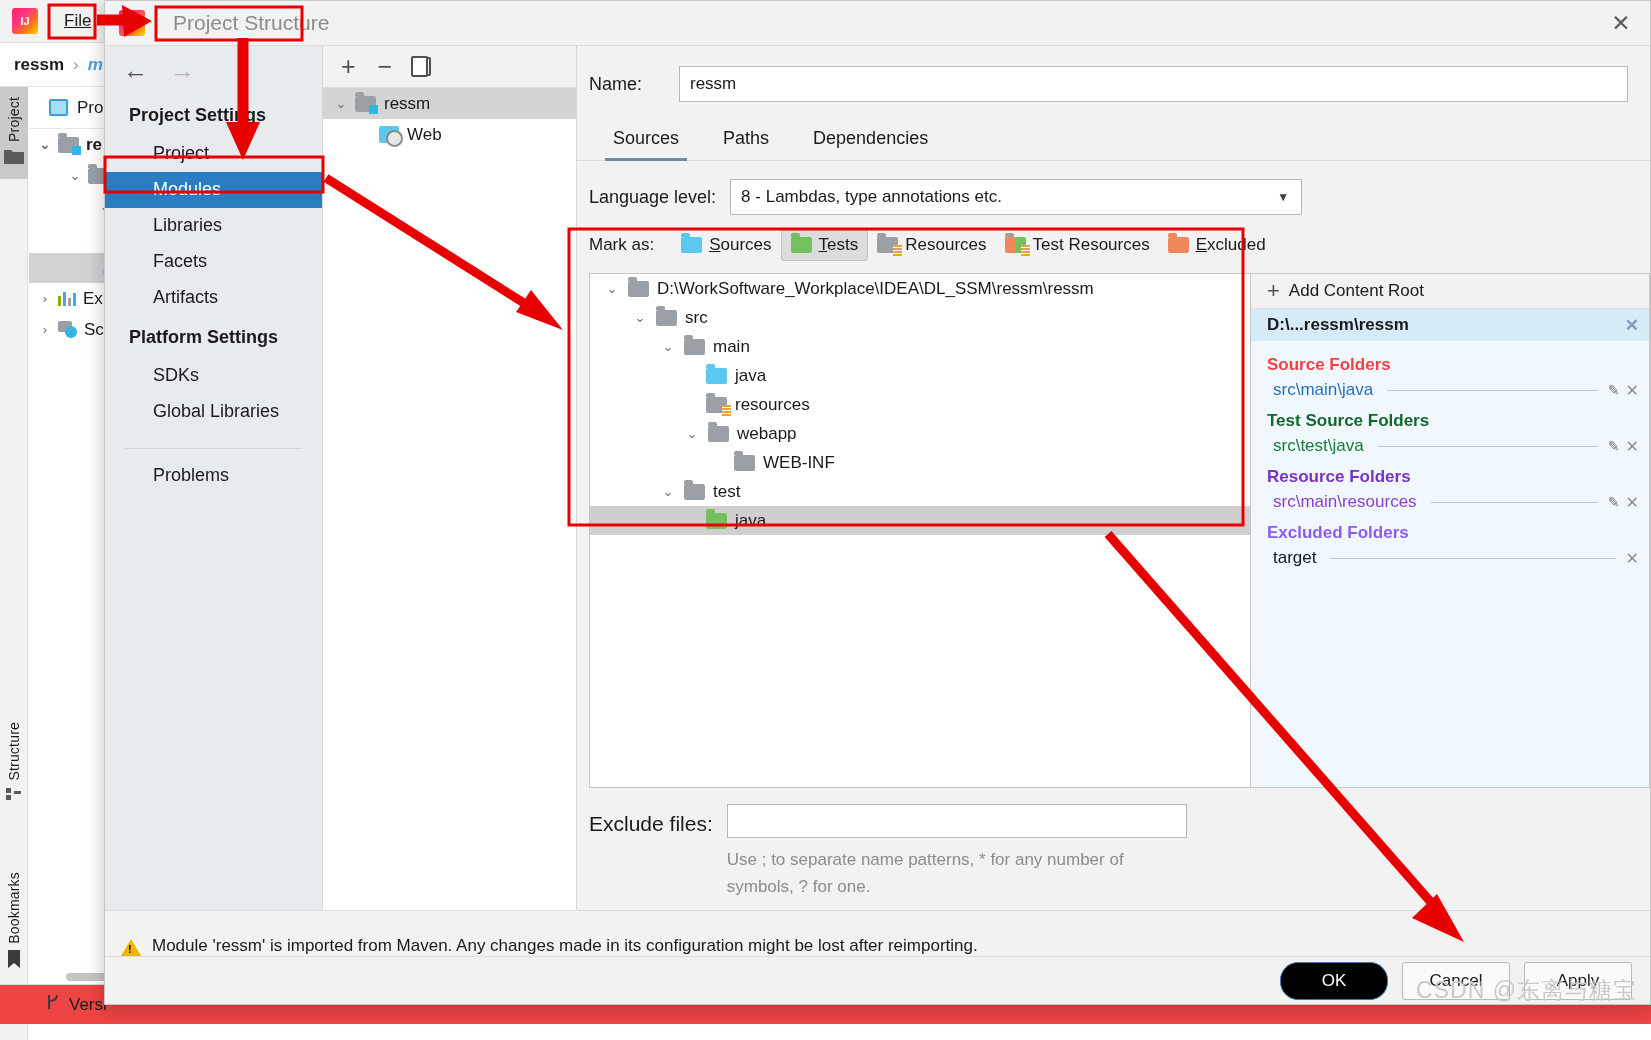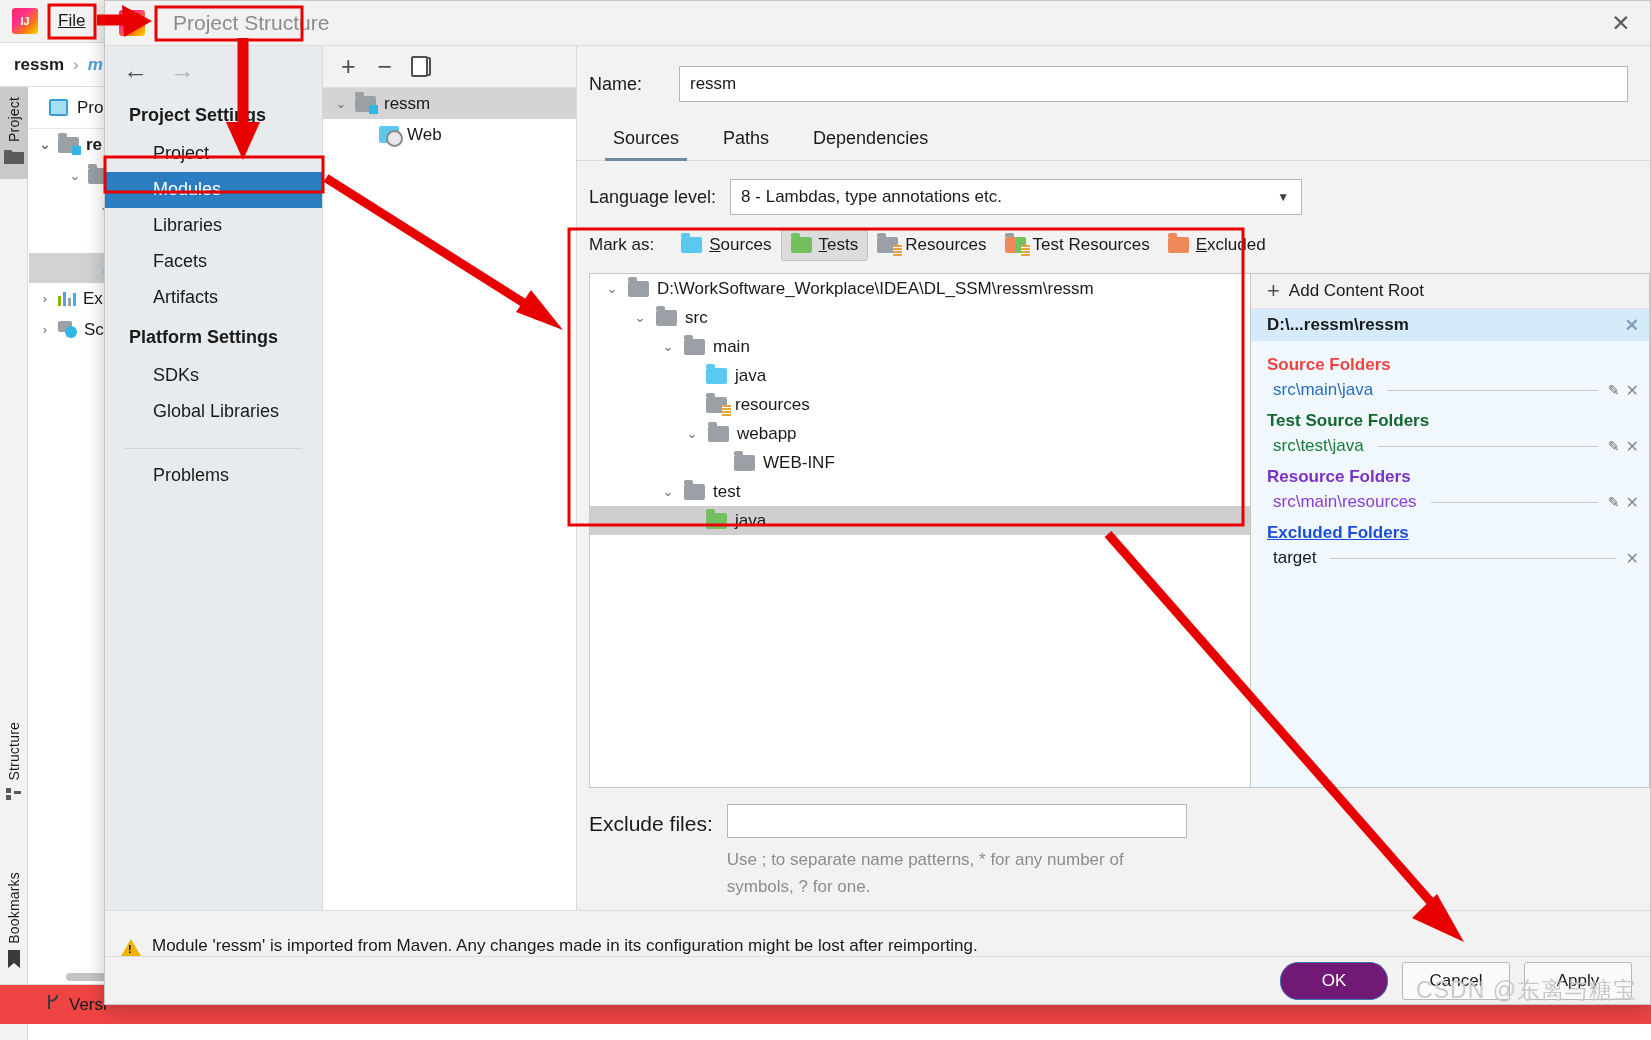--- a/index.html
+++ b/index.html
@@ -24,21 +24,21 @@
     width:26px; height:26px; margin-left:12px; position:relative;
     background:linear-gradient(135deg,#fe2857 0%,#ff318c 35%,#f97a12 70%,#ffd600 100%);
     border-radius:3px;
   }
   .ij-logo::after{
     content:"IJ"; position:absolute; left:0; top:0; right:0; bottom:0;
     display:flex; align-items:center; justify-content:center;
     font-size:11px; font-weight:bold; color:#fff;
   }
   #file-menu {
-    font-size:17px; padding:2px 20px; position:relative;
+    font-size:17px; padding:2px 26px; position:relative;
   }
   #file-menu .underline { text-decoration:underline; }
 
   #ide-breadcrumb {
     position:absolute; left:0; top:43px; width:1651px; height:44px;
     background:#ffffff; border-bottom:1px solid #e2e2e2;
     display:flex; align-items:center; padding-left:14px;
     font-size:17px; font-weight:bold;
   }
   #ide-breadcrumb .sep { color:#9a9a9a; font-weight:normal; margin:0 9px; }
@@ -187,37 +187,37 @@
   #root-path{background:#d6ebfa;height:32px;display:flex;align-items:center;padding:0 10px 0 16px;font-size:17px;font-weight:bold;}
   #root-path .x{margin-left:auto;color:#7f9db9;font-size:17px;}
   #folders-list{flex:1;background:#f0f8fe;padding:6px 0 0;}
   .fg-title{font-size:17px;font-weight:bold;padding:8px 0 2px 16px;}
   .fg-item{display:flex;align-items:center;gap:6px;padding:3px 10px 3px 22px;font-size:17px;}
   .fg-item .path{position:relative;padding-right:4px;}
   .fg-item .fill{flex:1;height:1px;background:#c8c8c8;margin:0 4px;}
   .fg-item .pencil{color:#6b6b6b;font-size:14px;}
   .fg-item .x{color:#8a8a8a;font-size:16px;}
   .c-src{color:#2a6ebb;} .c-test{color:#1a7a38;} .c-res{color:#8a3fd1;} .c-exc{color:#0f172a;}
-  .t-src{color:#ef4444;} .t-test{color:#13682f;} .t-res{color:#7a32c4;} .t-exc{color:#1d4ed8;text-decoration:underline;}
+  .t-src{color:#ef4444;} .t-test{color:#13682f;} .t-res{color:#7a32c4;} .t-exc{color:#8b5cf6;}
 
   #exclude-block{padding:16px 0 10px 12px;display:flex;gap:14px;background:#f2f2f2;}
   #exclude-label{font-size:21px;padding-top:8px;}
   #exclude-input{width:460px;height:34px;background:#fff;border:1px solid #b7b7b7;}
   #exclude-hint{font-size:17px;color:#8c8c8c;max-width:444px;line-height:1.6;margin-top:8px;}
 
   #warning-bar{
     height:46px;background:#f2f2f2;border-top:1px solid #dcdcdc;
     display:flex;align-items:flex-end;gap:11px;padding-left:16px;font-size:17px;flex:none;
   }
   .warn-tri{width:0;height:0;border-left:10px solid transparent;border-right:10px solid transparent;border-bottom:17px solid #f0b400;position:relative;}
   .warn-tri::after{content:"!";position:absolute;left:-3px;top:4px;font-size:11px;font-weight:bold;color:#000;}
 
   #dlg-footer{height:48px;background:#f2f2f2;border-top:1px solid #dcdcdc;display:flex;align-items:center;justify-content:flex-end;gap:14px;padding-right:18px;flex:none;}
   .dbtn{min-width:108px;height:38px;display:flex;align-items:center;justify-content:center;font-size:17px;border:1px solid #b7b7b7;background:#fafafa;border-radius:3px;}
-  .dbtn.primary{background:#701a75;border-color:#3d76b2;color:#fff;border-radius:18px;}
+  .dbtn.primary{background:#000000;border-color:#3d76b2;color:#fff;border-radius:18px;}
 
   
   #annotations{position:absolute;inset:0;pointer-events:none;}
   #watermark{
     position:absolute;right:14px;bottom:34px;font-size:23px;color:#c9c9c9;
     font-family:"Liberation Sans",sans-serif;letter-spacing:1px;
   }
 </style>
 </head>
 <body>

